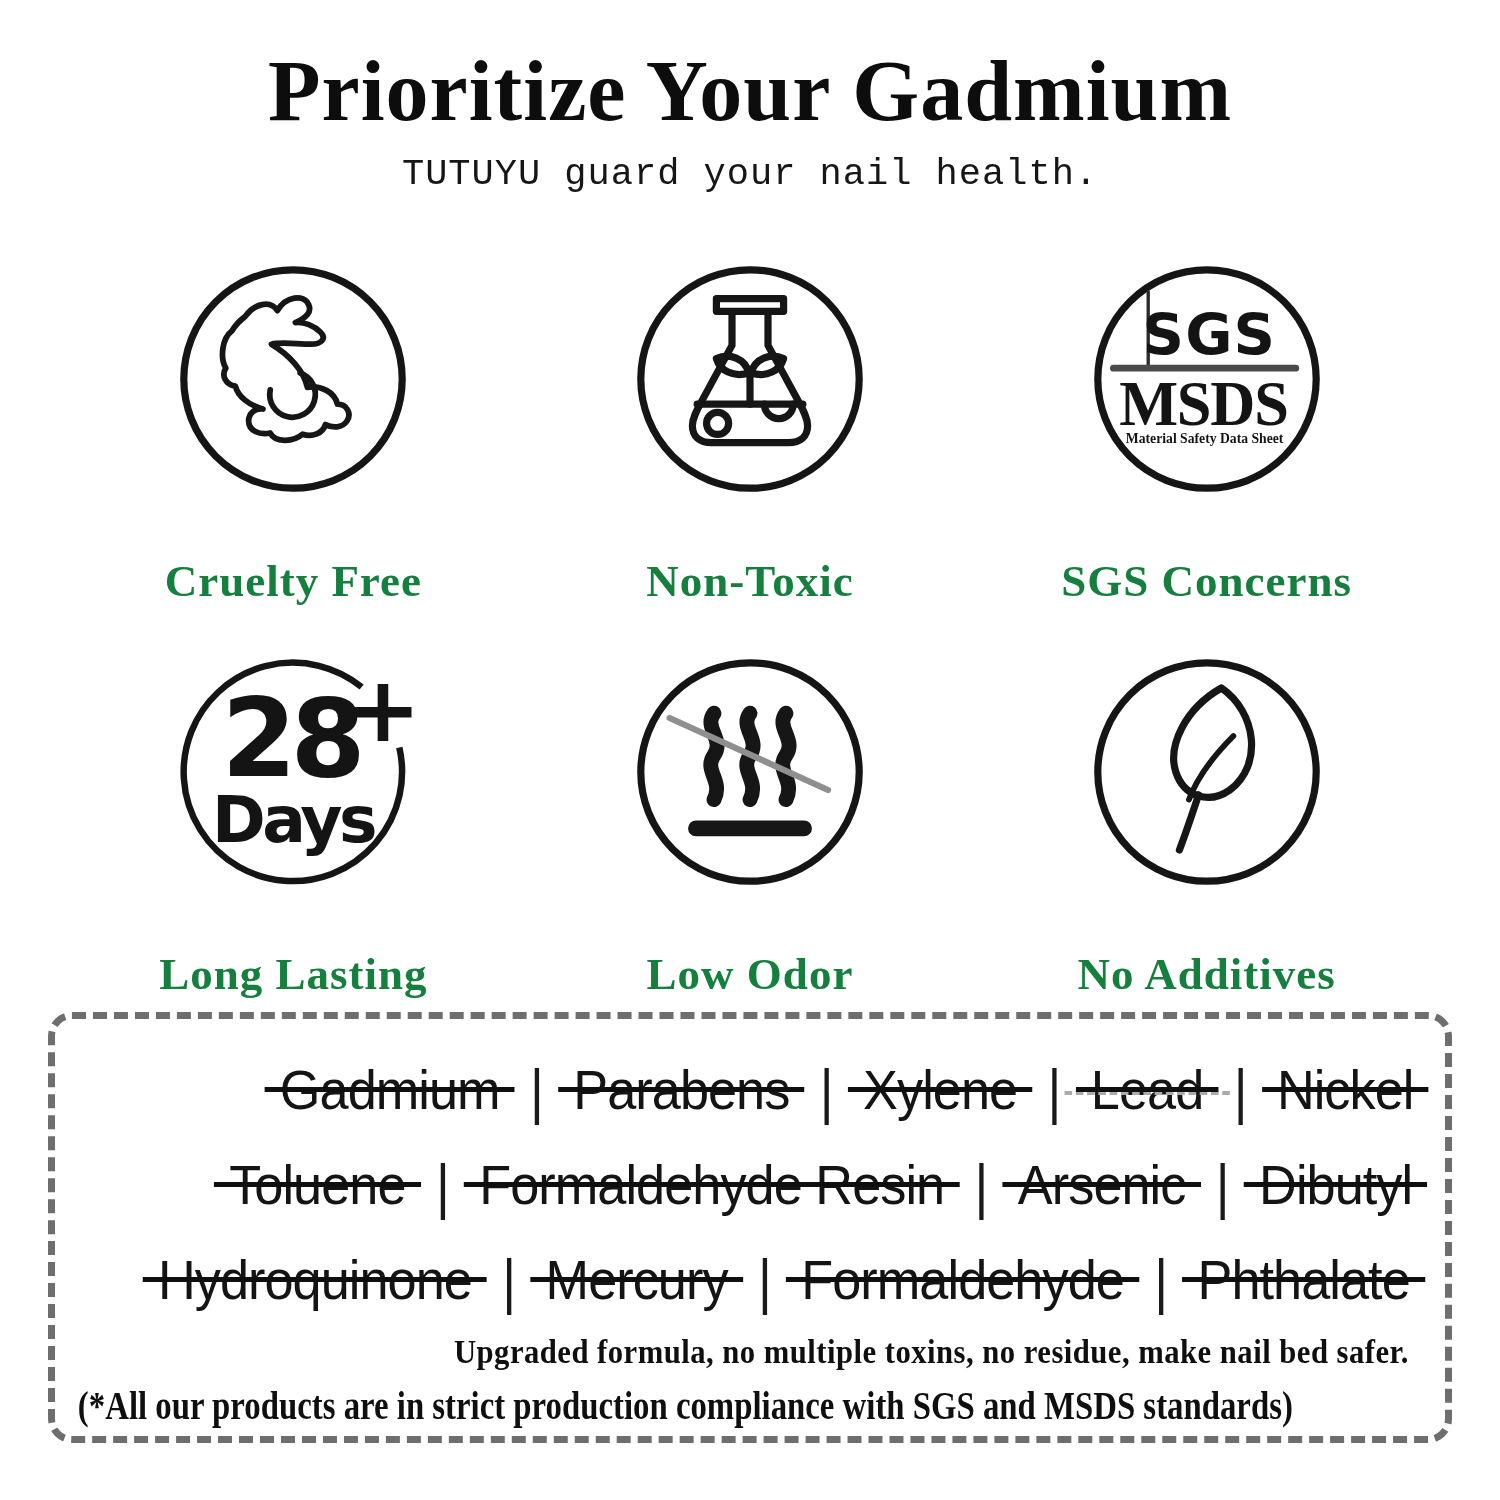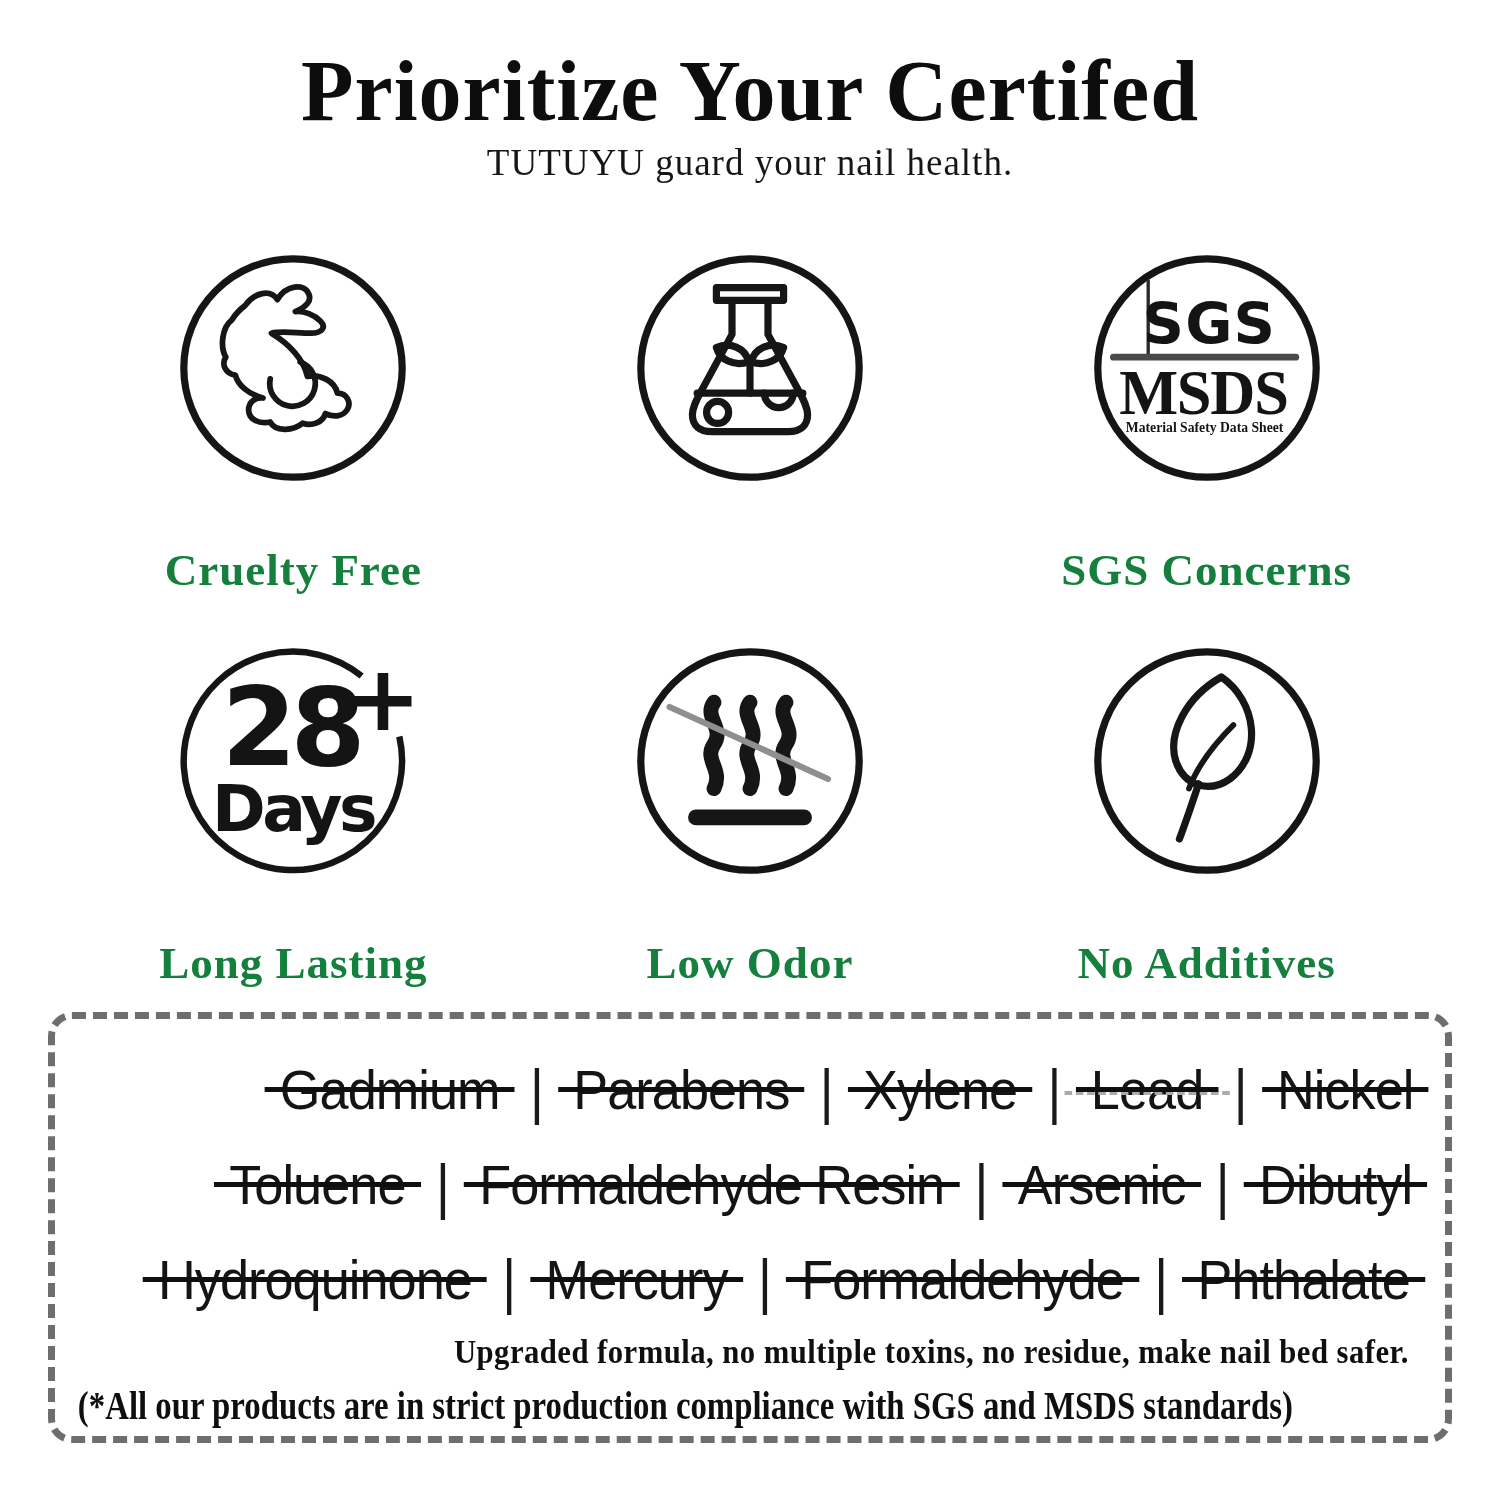--- a/index.html
+++ b/index.html
@@ -1,21 +1,21 @@
 <!DOCTYPE html>
 <html><head>
 <meta charset="utf-8">
 <style>
   html,body{margin:0;padding:0;background:#fff;}
   .page{position:relative;width:1500px;height:1500px;background:#fff;overflow:hidden;
         font-family:"Liberation Serif",serif;color:#111;}
   
   .title{text-align:center;margin:0;padding-top:42px;font-weight:700;font-size:86px;
          line-height:1.15;letter-spacing:1px;color:#0d0d0d;}
-  .subtitle{text-align:center;margin-top:0;font-size:37px;letter-spacing:1px;color:#161616;}
+  .subtitle{text-align:center;margin-top:12px;font-size:37px;letter-spacing:1px;color:#161616;font-family:Liberation Mono, monospace;}
   
   .features{width:1370px;margin:64px auto 0;display:grid;grid-template-columns:1fr 1fr 1fr;
             row-gap:46px;justify-items:center;}
   .feature{display:flex;flex-direction:column;align-items:center;gap:28px;}
   svg.badge{width:240px;height:240px;overflow:visible;}
   .ring{fill:none;stroke:#151515;stroke-width:3;}
   .ring-thin{fill:none;stroke:#151515;stroke-width:2.7;}
   .ln{fill:none;stroke:#161616;stroke-width:3;stroke-linecap:round;stroke-linejoin:round;}
   .ln-med{stroke-width:2.4;}
   .ln-steam{stroke-width:6.2;}
@@ -45,21 +45,21 @@
   .note1{margin-top:17px;font-weight:700;font-size:33px;line-height:1.25;letter-spacing:0.5px;
          color:#0f0f0f;transform:scaleX(0.93);white-space:nowrap;}
   .note2{margin-top:7px;font-weight:700;font-size:41px;line-height:1.25;color:#0f0f0f;
          transform:scaleX(0.8);white-space:nowrap;}
 </style>
 </head>
 <body>
 
 <div class="page">
 
-  <h1 class="title">Prioritize Your Certifed</h1>
+  <h1 class="title">Prioritize Your Gadmium</h1>
   <div class="subtitle">TUTUYU guard your nail health.</div>
 
   <div class="features">
 
     <div class="feature">
       <svg class="badge" viewBox="0 0 100 100">
         <circle class="ring" cx="50" cy="50" r="45.5"></circle>
         <path class="ln ln-med" d="M30 24 C34 18.5 40.5 17 43.5 21.5 C47 15.5 54.5 14.5 56.5 19
           C58 22 55.5 24.5 51 26.5 C54.5 26 59 28 61.5 30.5 C64 33 62 35.5 57.5 35.5
           C51.5 35.5 45.5 34.5 41 35.5 C48.5 40 54.5 46.5 56 53.5 C61.5 52.5 67.5 55.5 68.5 60.5
@@ -78,20 +78,21 @@
         <path class="ln" d="M42.5 22 V36 L30 59 C27.5 63.5 26 66.5 26 69.5 C26 74 29 76.5 34 76.5
           H66 C71 76.5 74 74 74 69.5 C74 66.5 72.5 63.5 70 59 L57.5 36 V22"></path>
         <path class="ln" d="M36 16.5 H64 V21.8 H36 Z"></path>
         <path class="ln" d="M28 60.5 H72"></path>
         <circle class="ln" cx="36.5" cy="68.5" r="4.6"></circle>
         <path class="ln" d="M56 60.5 a6 6 0 0 0 12 0"></path>
         <path class="ln" d="M50 60.5 V47"></path>
         <path class="ln" d="M49.5 47.5 C43 49.5 37.5 46.5 36 41.5 C41.5 39 48 41.5 49.5 47.5 Z"></path>
         <path class="ln" d="M50.5 47.5 C57 49.5 62.5 46.5 64 41.5 C58.5 39 52 41.5 50.5 47.5 Z"></path>
       </svg>
+      <div class="label">Non-Toxic</div>
     </div>
 
     <div class="feature">
       <svg class="badge" viewBox="0 0 100 100">
         <circle class="ring" cx="50" cy="50" r="45.5"></circle>
         <path class="ln ln-vline" d="M25.5 13.5 V45.5"></path>
         <path class="ln ln-divider" d="M11 45.5 H87"></path>
         <text class="t-sans" x="51" y="40" font-size="24" letter-spacing="0.5" text-anchor="middle">SGS</text>
         <text class="t-serif" x="48.5" y="69" font-size="26" letter-spacing="-0.5" text-anchor="middle">MSDS</text>
         <text class="t-serif" x="49" y="76.8" font-size="5.7" text-anchor="middle">Material Safety Data Sheet</text>

